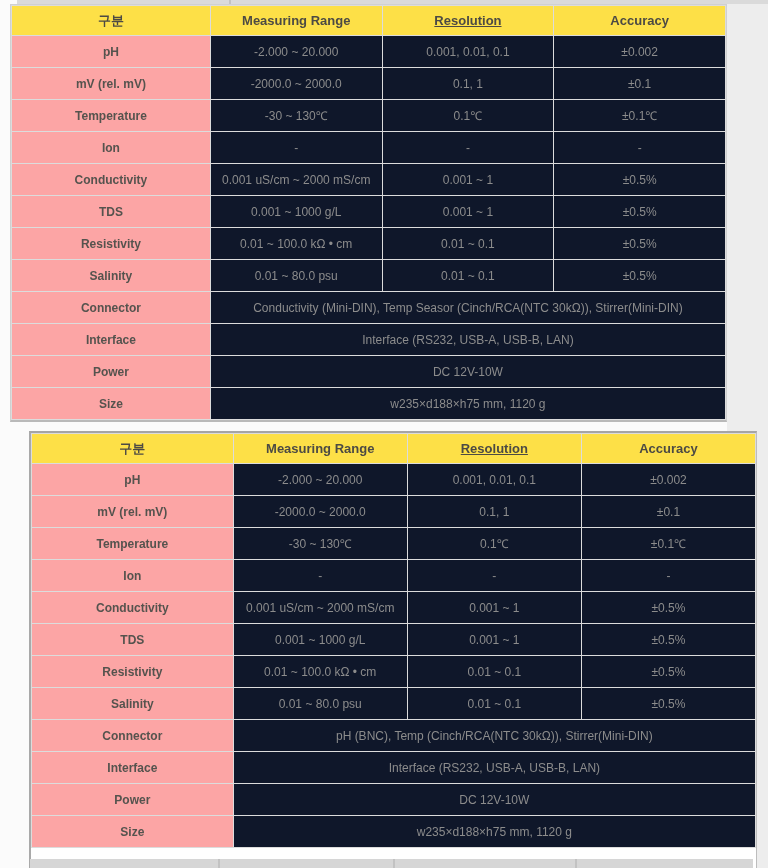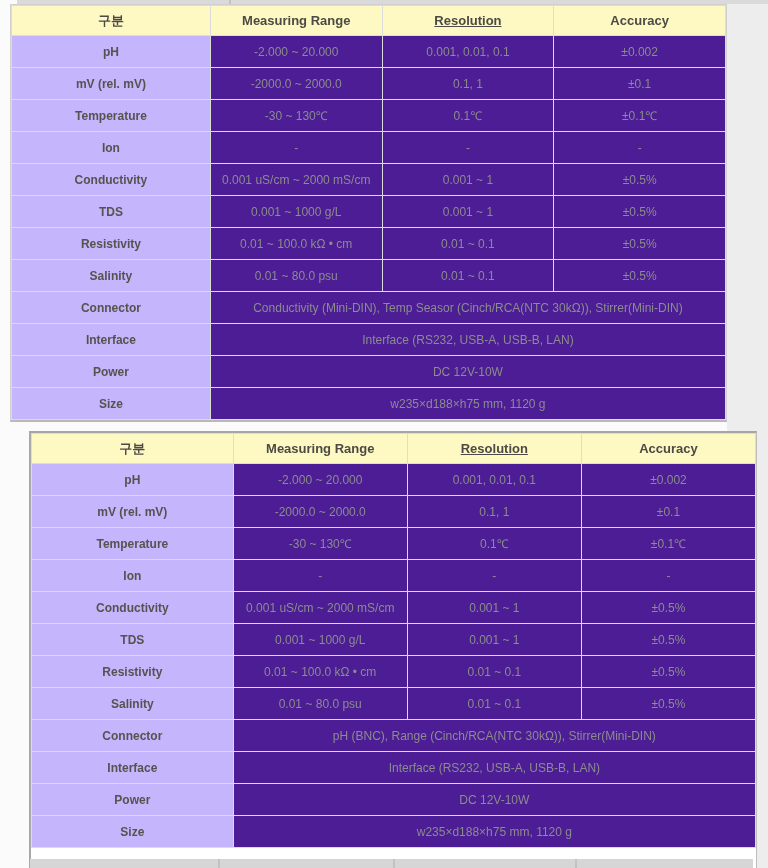--- a/index.html
+++ b/index.html
@@ -24,27 +24,27 @@
     position:absolute; left:29px; top:431px; width:725px; height:437px; overflow:hidden;
     background:#fff; border:1px solid #bdbdbd; border-bottom:none;
     border-top:2px solid #a5a5a5; border-left:2px solid #a9a9a9;
   }
 
   table { border-collapse:collapse; width:100%; table-layout:fixed; }
   th, td {
     border:1px solid #dcdcdc; padding:0 4px; text-align:center; vertical-align:middle;
     height:31px; font-size:12px; overflow:hidden; white-space:nowrap;
   }
-  thead th { background:#fef9c3; color:#4c4a44; font-weight:bold; font-size:13px; height:29px; }
+  thead th { background:#fde047; color:#4c4a44; font-weight:bold; font-size:13px; height:29px; }
   thead th:nth-child(1) { width:28%; }
   thead th:nth-child(2) { width:24%;margin-top:40px; }
   thead th:nth-child(3) { width:24%;text-decoration:underline; }
   thead th:nth-child(4) { width:24%; }
-  tbody th { background:#c4b5fd; color:#55534e; font-weight:bold; }
-  tbody td { background:#4c1d95; color:#8c8c8c; }
+  tbody th { background:#fca5a5; color:#55534e; font-weight:bold; }
+  tbody td { background:#0f172a; color:#8c8c8c; }
 </style>
 </head>
 <body>
 
 <div class="top-strip">
   <div class="strip-tick" style="left:212px"></div>
 </div>
 
 <div class="right-gutter-1"></div>
 <div class="right-gutter-2"></div>
@@ -182,21 +182,21 @@
           <td>±0.5%</td>
         </tr>
         <tr>
           <th>Salinity</th>
           <td>0.01 ~ 80.0 psu</td>
           <td>0.01 ~ 0.1</td>
           <td>±0.5%</td>
         </tr>
         <tr>
           <th>Connector</th>
-          <td colspan="3">pH (BNC), Range (Cinch/RCA(NTC 30kΩ)), Stirrer(Mini-DIN)</td>
+          <td colspan="3">pH (BNC), Temp (Cinch/RCA(NTC 30kΩ)), Stirrer(Mini-DIN)</td>
         </tr>
         <tr>
           <th>Interface</th>
           <td colspan="3">Interface (RS232, USB-A, USB-B, LAN)</td>
         </tr>
         <tr>
           <th>Power</th>
           <td colspan="3">DC 12V-10W</td>
         </tr>
         <tr>

